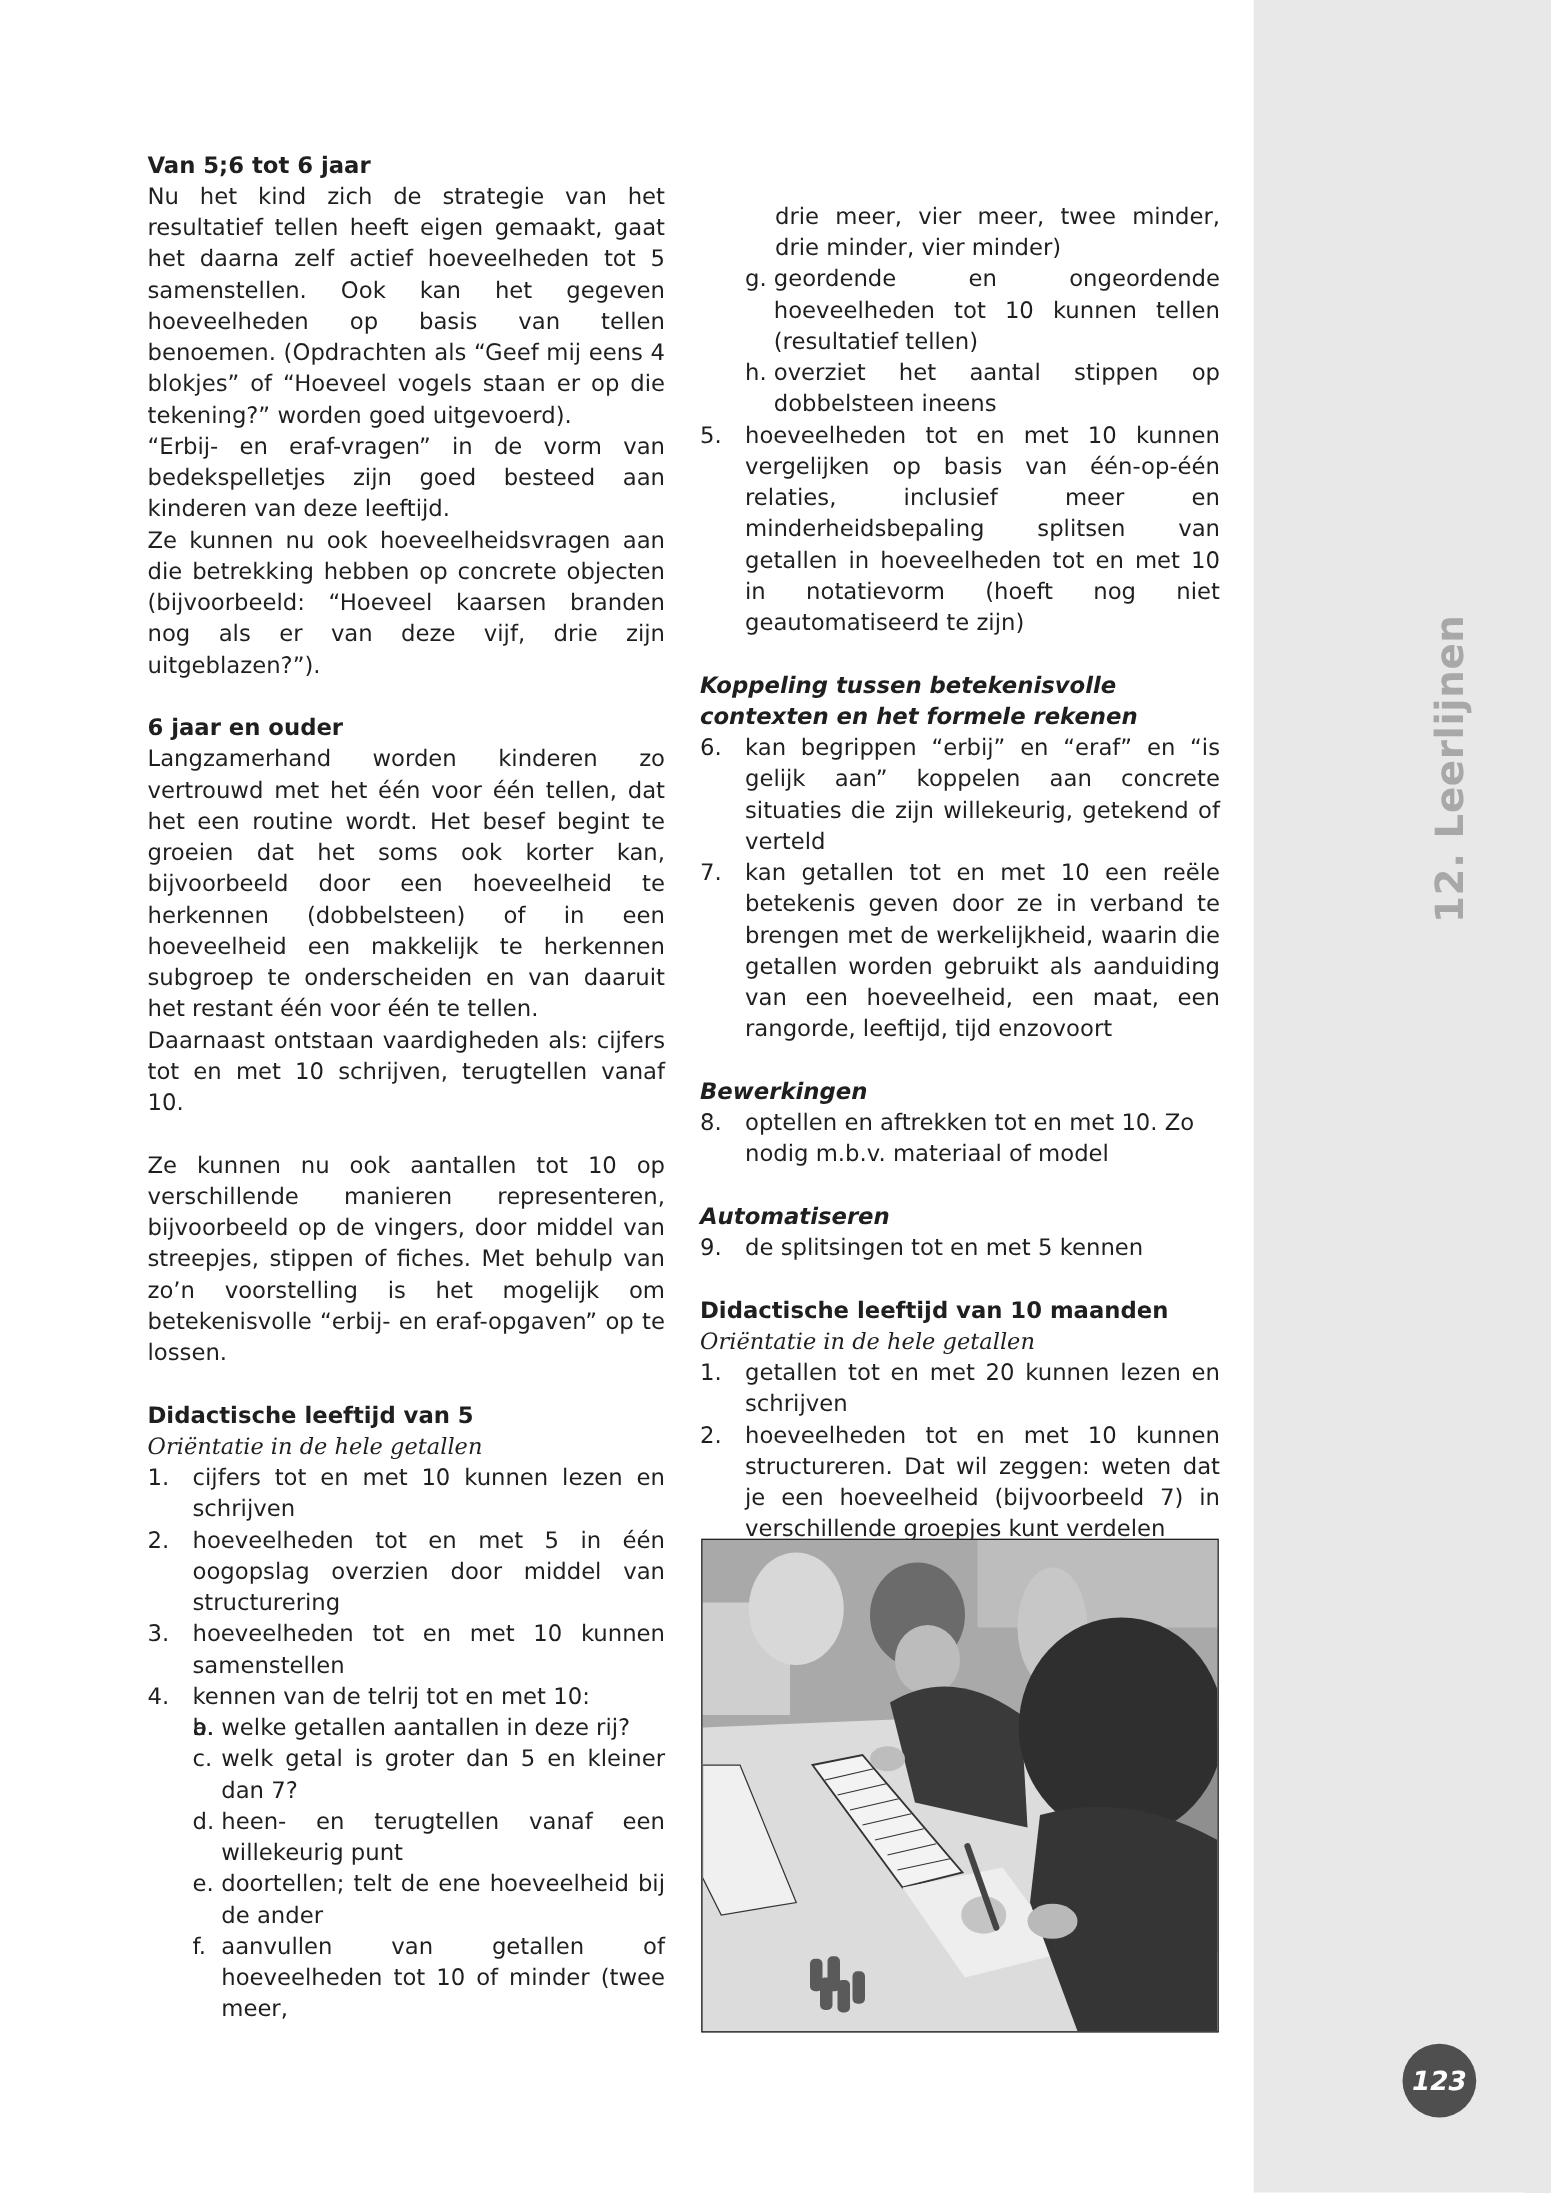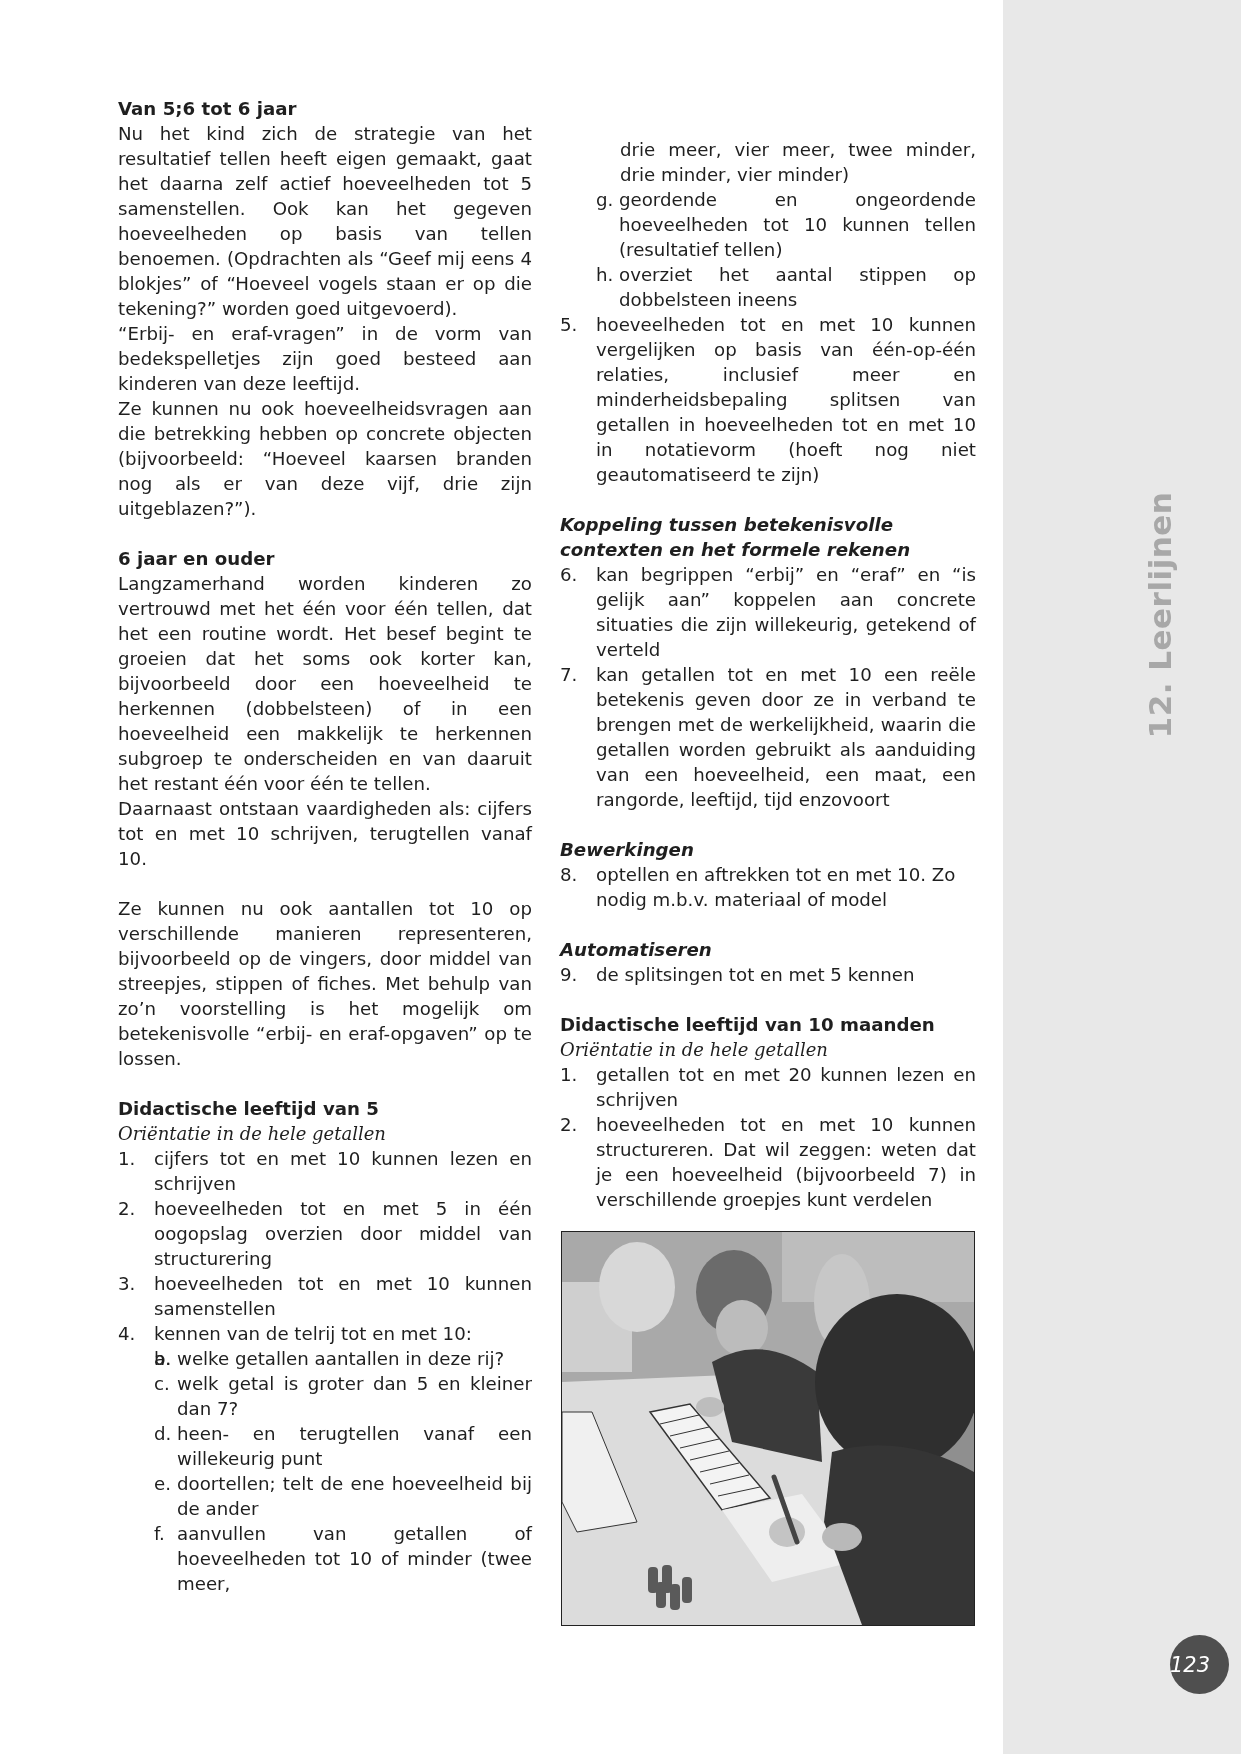--- a/index.html
+++ b/index.html
@@ -17,25 +17,25 @@
   }
   .chapter-label span {
     position: absolute; left: 50%; top: 50%;
     transform: translate(-50%, -50%) rotate(-90deg);
     white-space: nowrap; font-weight: bold; font-size: 31px; color: #a8a8a8;
     letter-spacing: 0.5px;
   }
   .page-number {
     position: absolute; left: 1122px; top: 1635px; width: 59px; height: 59px;
     border-radius: 50%; background: #4f4f4f; color: #ffffff;
-    display: flex; align-items: center; justify-content: flex-start;
-    font-weight: normal; font-style: italic; font-size: 21px; margin-left: 48px;
+    display: flex; align-items: center; justify-content: center;
+    font-weight: bold; font-style: italic; font-size: 21px;
   }
   .col {
-    position: absolute; top: 96px; font-size: 18.2px; line-height: 25px;
+    position: absolute; top: 120px; font-size: 18.2px; line-height: 25px;
   }
   .col.left { left: 118px; width: 414px; }
   .col.right { left: 560px; width: 416px; }
   p { margin: 0; text-align: justify; }
   .h-bold { font-weight: bold; margin: 0; }
   .h-bi { font-weight: bold; font-style: italic; margin: 0; }
   .sub-it { font-style: italic; margin: 0; font-family: "DejaVu Serif", "Liberation Serif", serif; font-size: 18px; }
   .gap { height: 25px; }
   ol.num { list-style: none; margin: 0; padding: 0; }
   ol.num > li { position: relative; padding-left: 36px; text-align: justify; }

